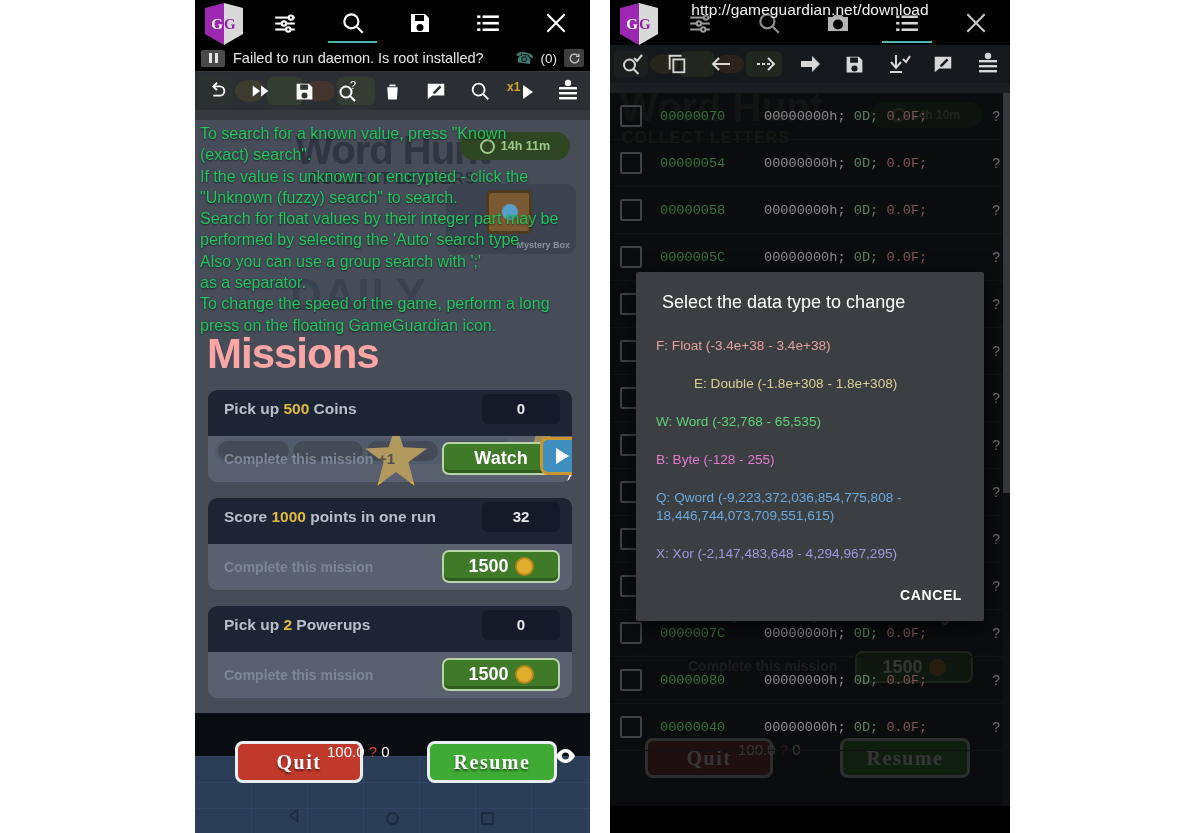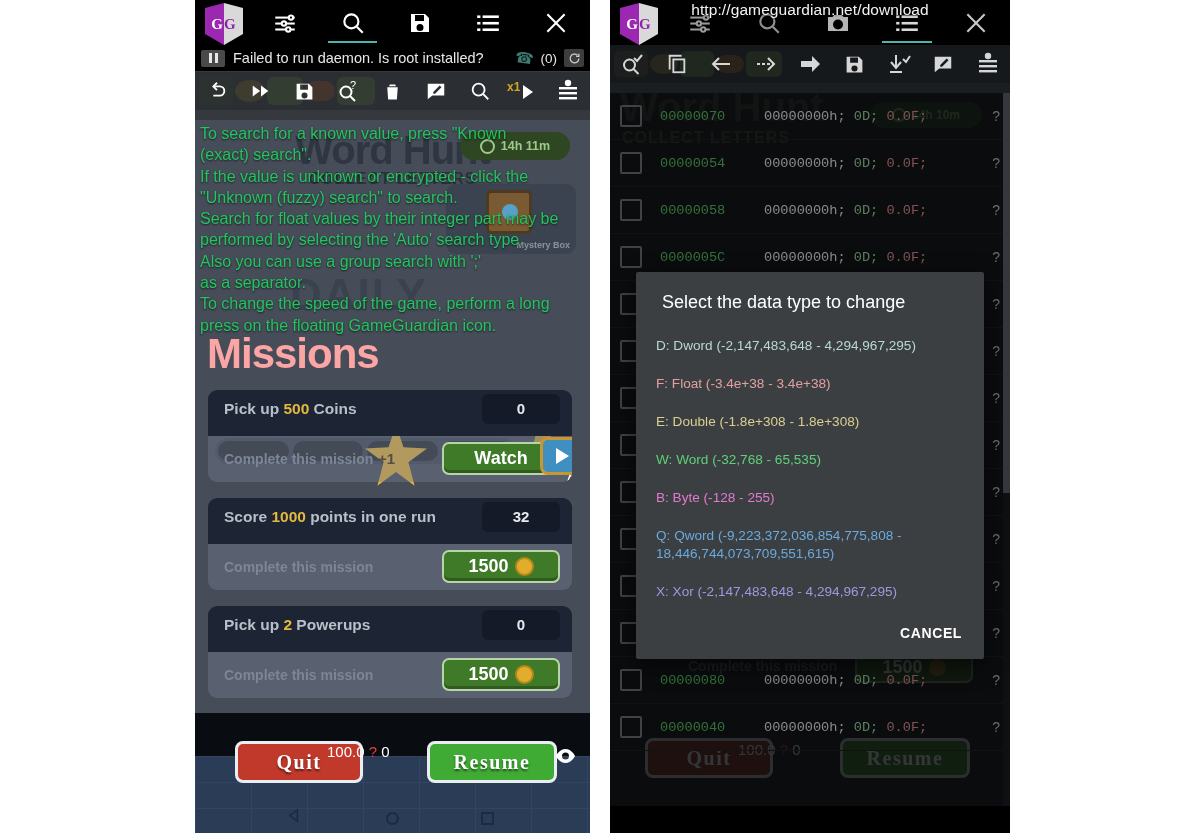--- a/index.html
+++ b/index.html
@@ -762,23 +762,22 @@
         </div>
 
       <div class="scrollbar">
         <div class="thumb"></div>
       </div>
 
       <div class="backdrop"></div>
       <div class="dialog">
         <h2>Select the data type to change</h2>
         <div id="dlg-opts">
-            <div class="dlg-opt" style="color: rgb(184, 216, 210);">D: Dword (-2,147,483,648 - 4,294,967,295)</div>
             <div class="dlg-opt" style="color: rgb(224, 160, 160);">F: Float (-3.4e+38 - 3.4e+38)</div>
-            <div class="dlg-opt" style="color: rgb(216, 207, 146);">E: Double (-1.8e+308 - 1.8e+308)</div>
+            <div class="dlg-opt" style="color: rgb(216, 207, 146); margin-left: 38px;">E: Double (-1.8e+308 - 1.8e+308)</div>
             <div class="dlg-opt" style="color: rgb(94, 208, 122);">W: Word (-32,768 - 65,535)</div>
             <div class="dlg-opt" style="color: rgb(224, 122, 208);">B: Byte (-128 - 255)</div>
             <div class="dlg-opt" style="color: rgb(106, 169, 224);">Q: Qword (-9,223,372,036,854,775,808 - 18,446,744,073,709,551,615)</div>
             <div class="dlg-opt" style="color: rgb(154, 154, 224);">X: Xor (-2,147,483,648 - 4,294,967,295)</div>
           </div>
         <div class="dlg-actions">
           <span class="dlg-cancel">CANCEL</span>
         </div>
       </div>
     </div>

